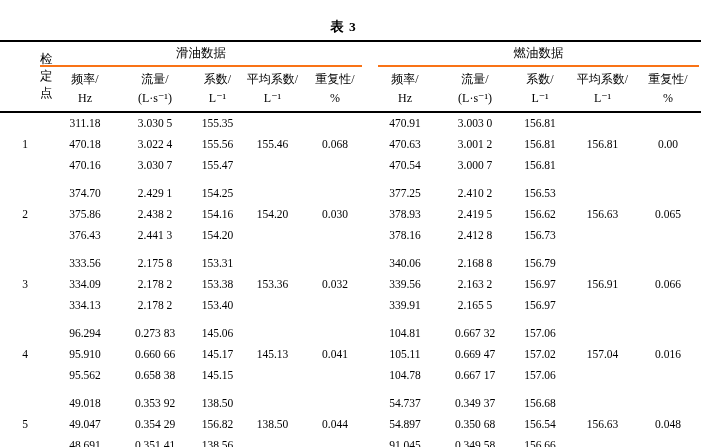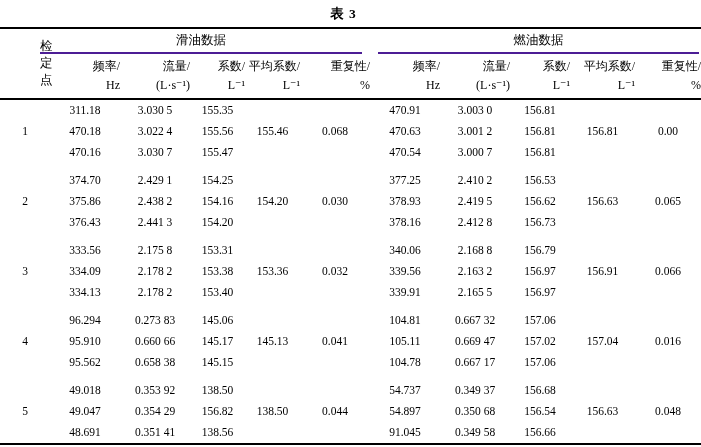--- a/index.html
+++ b/index.html
@@ -2,58 +2,58 @@
 <html><head>
 <meta charset="utf-8">
 <style>
   html, body { margin: 0; padding: 0; }
   body {
     width: 701px; height: 447px;
     background: #ffffff; color: #000;
     font-family: "Liberation Serif", "DejaVu Serif", serif;
     overflow: hidden;
   }
-  .page { width: 701px; height: 414px; }
+  .page { width: 701px; height: 414px; margin-top: 13px; }
 
   .title {
     height: 27px;
     display: flex; align-items: center; justify-content: center;
     font-weight: bold; font-size: 13.5px; letter-spacing: 1px;
   }
   .title .tno { margin-right: 14px; }
   .title .tname { font-style: normal; }
 
   table {
     width: 701px;
     border-collapse: collapse;
     table-layout: fixed;
     border-top: 2.5px solid #000;
     border-bottom: 2.5px solid #000;
   }
   th, td { padding: 0; text-align: center; font-weight: normal; }
 
   
   .group-h { height: 24px; vertical-align: top; font-size: 12.5px; }
-  .gi { border-bottom: 2px solid #4c1d95; padding: 3px 0 3px; }
+  .gi { border-bottom: 2px solid #f97316; padding: 3px 0 3px; }
   .gi-left  { margin-left: -10px; margin-right: 8px; }
   .gi-right { margin-left: 8px;  margin-right: 2px; }
 
   .point-h {
     font-size: 12.5px; vertical-align: middle;
     border-bottom: 2.5px solid #000;
     letter-spacing: 2px;
     padding-left: 40px;
   }
 
   
   .colh th {
     height: 44px; vertical-align: middle;
     font-size: 12px; border-bottom: 2.5px solid #000;
   }
-  .hn, .hu { line-height: 1.55; text-align: right; }
+  .hn, .hu { line-height: 1.55; }
 
   
   tbody td {
     font-size: 11.5px; height: 21px; line-height: 21px;
     vertical-align: middle; white-space: nowrap;
   }
   tr.spacer td { height: 7px; line-height: 7px; border: none; }
   td.mid { vertical-align: middle; }
 </style>
 </head>

